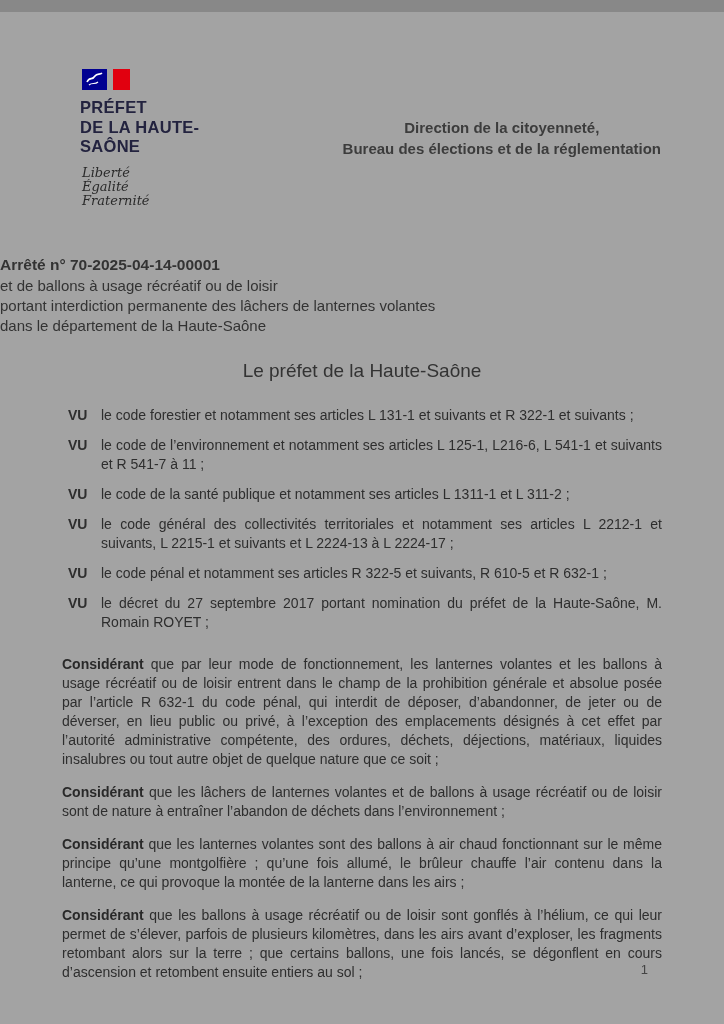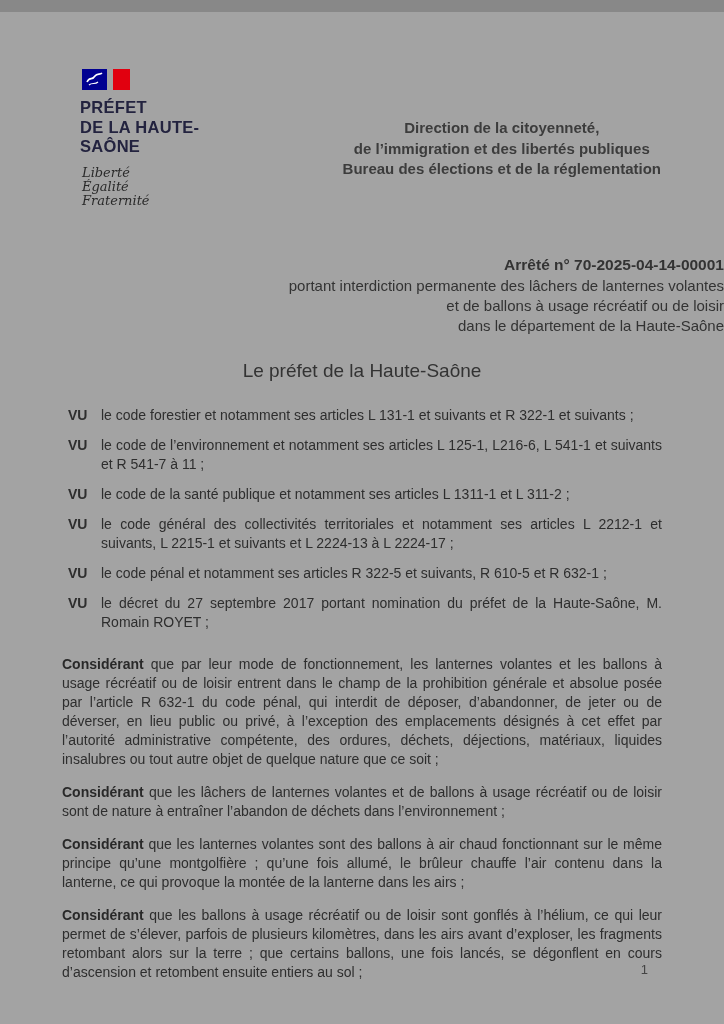--- a/index.html
+++ b/index.html
@@ -19,21 +19,21 @@
   .flag-blue svg{position:absolute;inset:0;}
   .flag-red{width:17px;height:21px;margin-top:0;}
   .logo-name{font-weight:bold;font-size:16.5px;line-height:19.5px;color:#23233f;letter-spacing:.3px;}
   .motto{margin-top:9px;margin-left:2px;font-family:"DejaVu Serif",serif;font-style:italic;font-size:13px;line-height:14px;color:#2a2a2a;}
   
   .header-right{
     position:absolute;top:106px;right:63px;
     text-align:center;font-weight:bold;font-size:15px;line-height:20.5px;color:#3c3c3c;
   }
   
-  .title-block{position:absolute;top:243px;left:0;right:0;text-align:right;font-size:15px;line-height:20px;color:#333;}
+  .title-block{position:absolute;top:243px;left:0;right:0;text-align:left;font-size:15px;line-height:20px;color:#333;}
   .title-number{font-weight:bold;font-size:15.5px;margin-bottom:1px;}
   
   .salutation{position:absolute;top:348px;left:0;right:0;text-align:center;font-size:19px;color:#333;}
   
   .body{position:absolute;top:394px;left:62px;width:600px;font-size:14px;line-height:19px;color:#2e2e2e;}
   .vu-item{display:flex;margin-bottom:11px;}
   .vu-item:last-of-type{margin-bottom:0;}
   .vu-label{flex:none;width:33px;font-weight:bold;margin-left:6px;}
   .vu-text{flex:1;text-align:justify;}
   .considerants{margin-top:23px;}
@@ -64,28 +64,27 @@
     </div>
     <div class="motto">
       <div>Liberté</div>
       <div>Égalité</div>
       <div>Fraternité</div>
     </div>
   </div>
 
   <div class="header-right">
     <div>Direction de la citoyenneté,</div>
-    <div>de l’immigration et des libertés publiques</div>
     <div>Bureau des élections et de la réglementation</div>
   </div>
 
   <div class="title-block">
     <div class="title-number">Arrêté n° 70-2025-04-14-00001</div>
+    <div>et de ballons à usage récréatif ou de loisir</div>
     <div>portant interdiction permanente des lâchers de lanternes volantes</div>
-    <div>et de ballons à usage récréatif ou de loisir</div>
     <div>dans le département de la Haute-Saône</div>
   </div>
 
   <div class="salutation">Le préfet de la Haute-Saône</div>
 
   <div class="body">
 
     <div class="vu-item">
       <span class="vu-label">VU</span>
       <span class="vu-text">le code forestier et notamment ses articles L 131-1 et suivants et R 322-1 et suivants ;</span>

